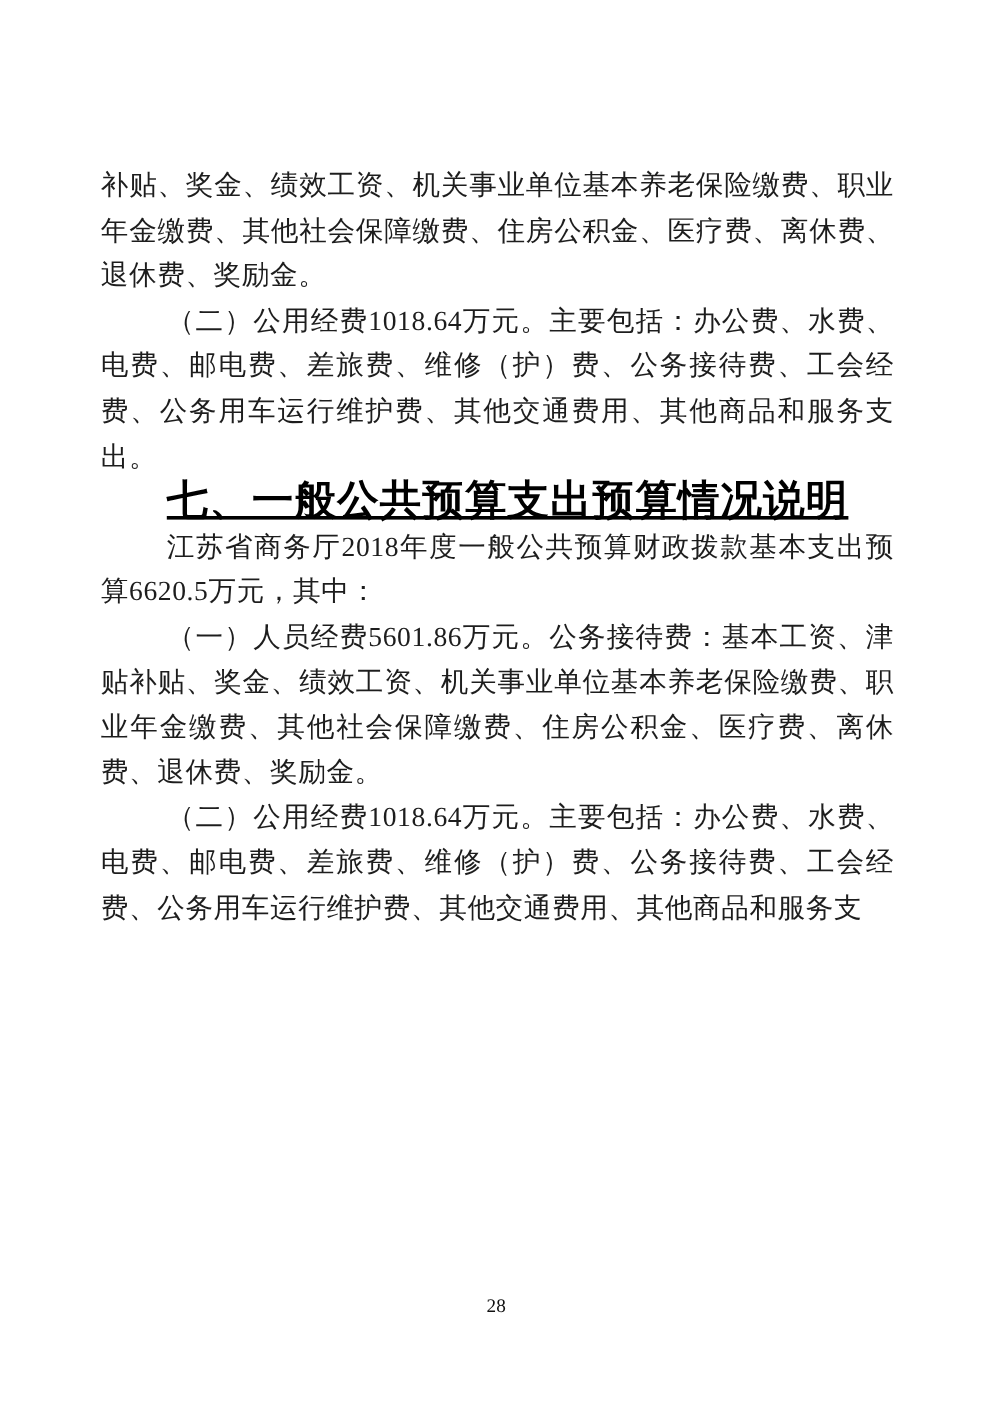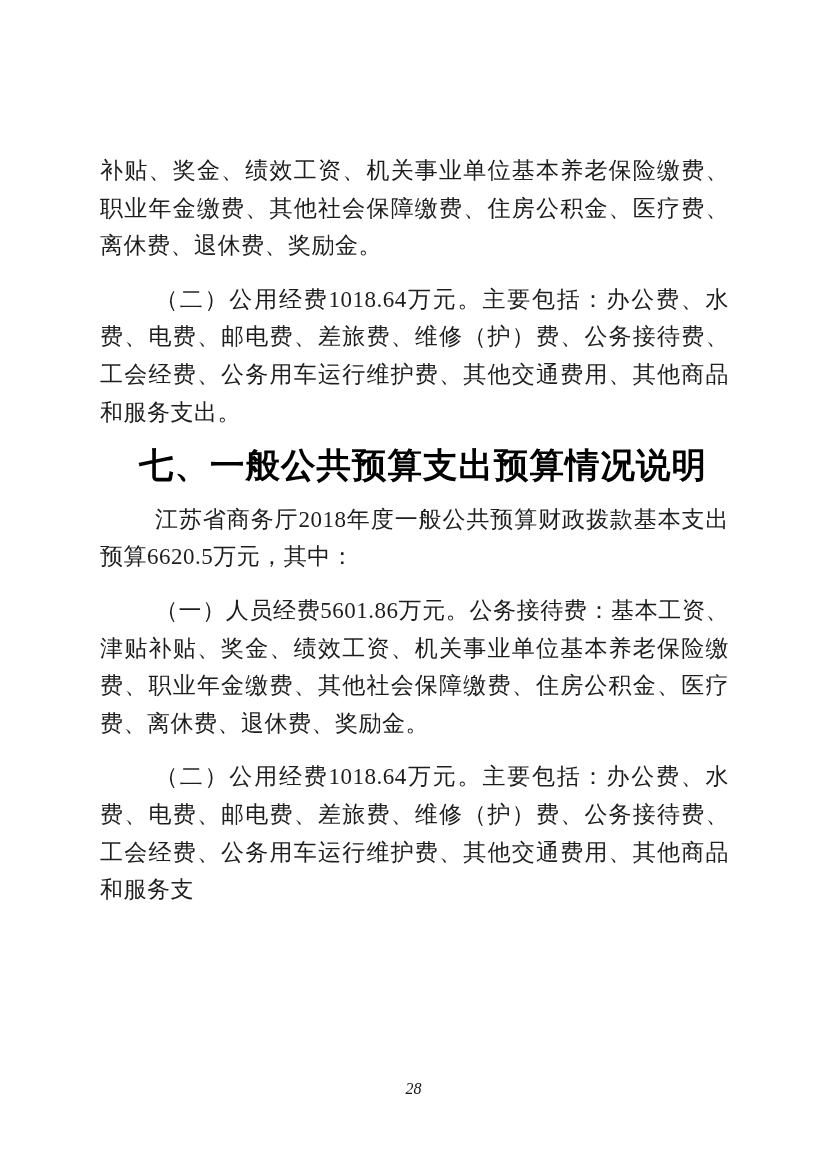--- a/index.html
+++ b/index.html
@@ -21,45 +21,45 @@
     left: 84px;
     top: 136px;
     width: 661px;
     font-size: 23px;
     line-height: 37.6px;
     text-align: justify;
     text-justify: inter-character;
     letter-spacing: 0.5px;
   }
   .para {
-    margin: 16px;
+    margin: 0;
     text-indent: 55px;
   }
   .para.no-indent {
     text-indent: 0;
   }
   .heading {
     margin: 0;
     text-indent: 55px;
     font-family: "Liberation Sans", sans-serif;
     font-weight: 700;
     color: #000000;
     text-align: left;
     letter-spacing: 1px;
+    text-decoration: underline;
   }
   .page-footer {
     position: absolute;
     left: 0;
     top: 1078px;
     width: 827px;
     text-align: center;
     font-size: 16px;
     line-height: 22px;
     color: #111111;
-    font-style: italic;
   }
 </style>
 </head>
 <body>
 
 <div class="sheet">
 
   <main class="text-block">
 
     <p class="para no-indent">补贴、奖金、绩效工资、机关事业单位基本养老保险缴费、职业年金缴费、其他社会保障缴费、住房公积金、医疗费、离休费、退休费、奖励金。</p>

